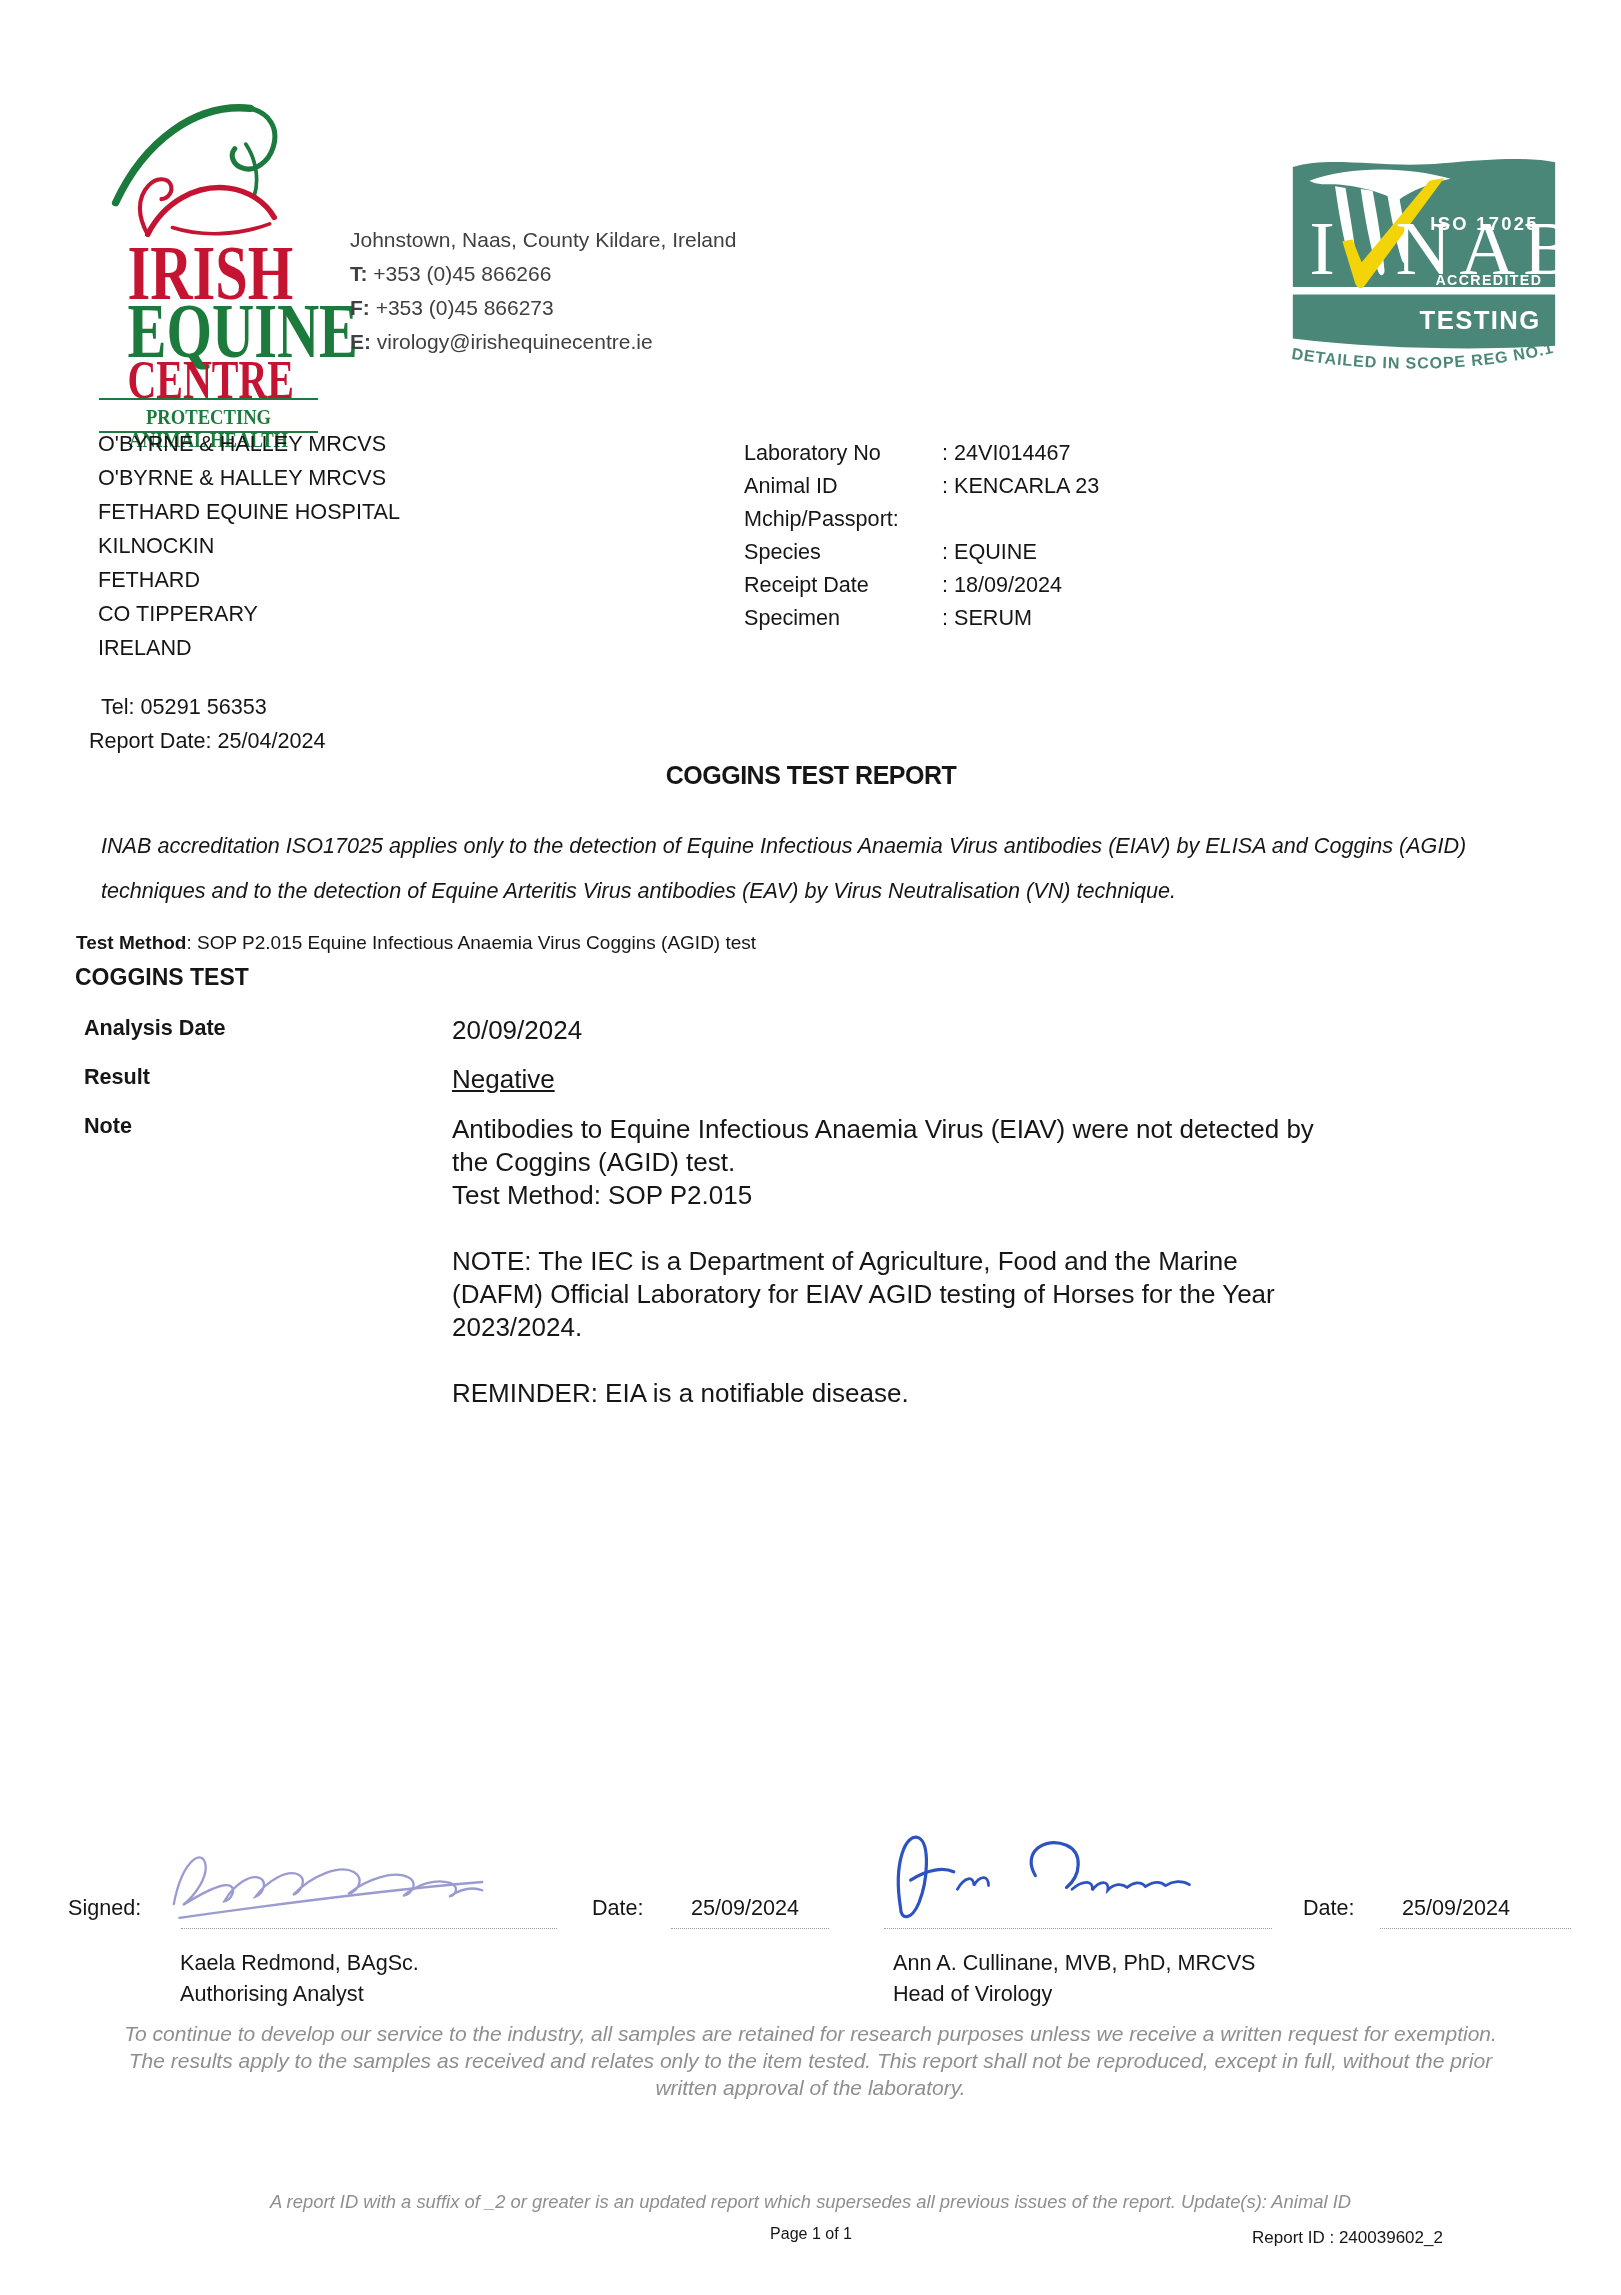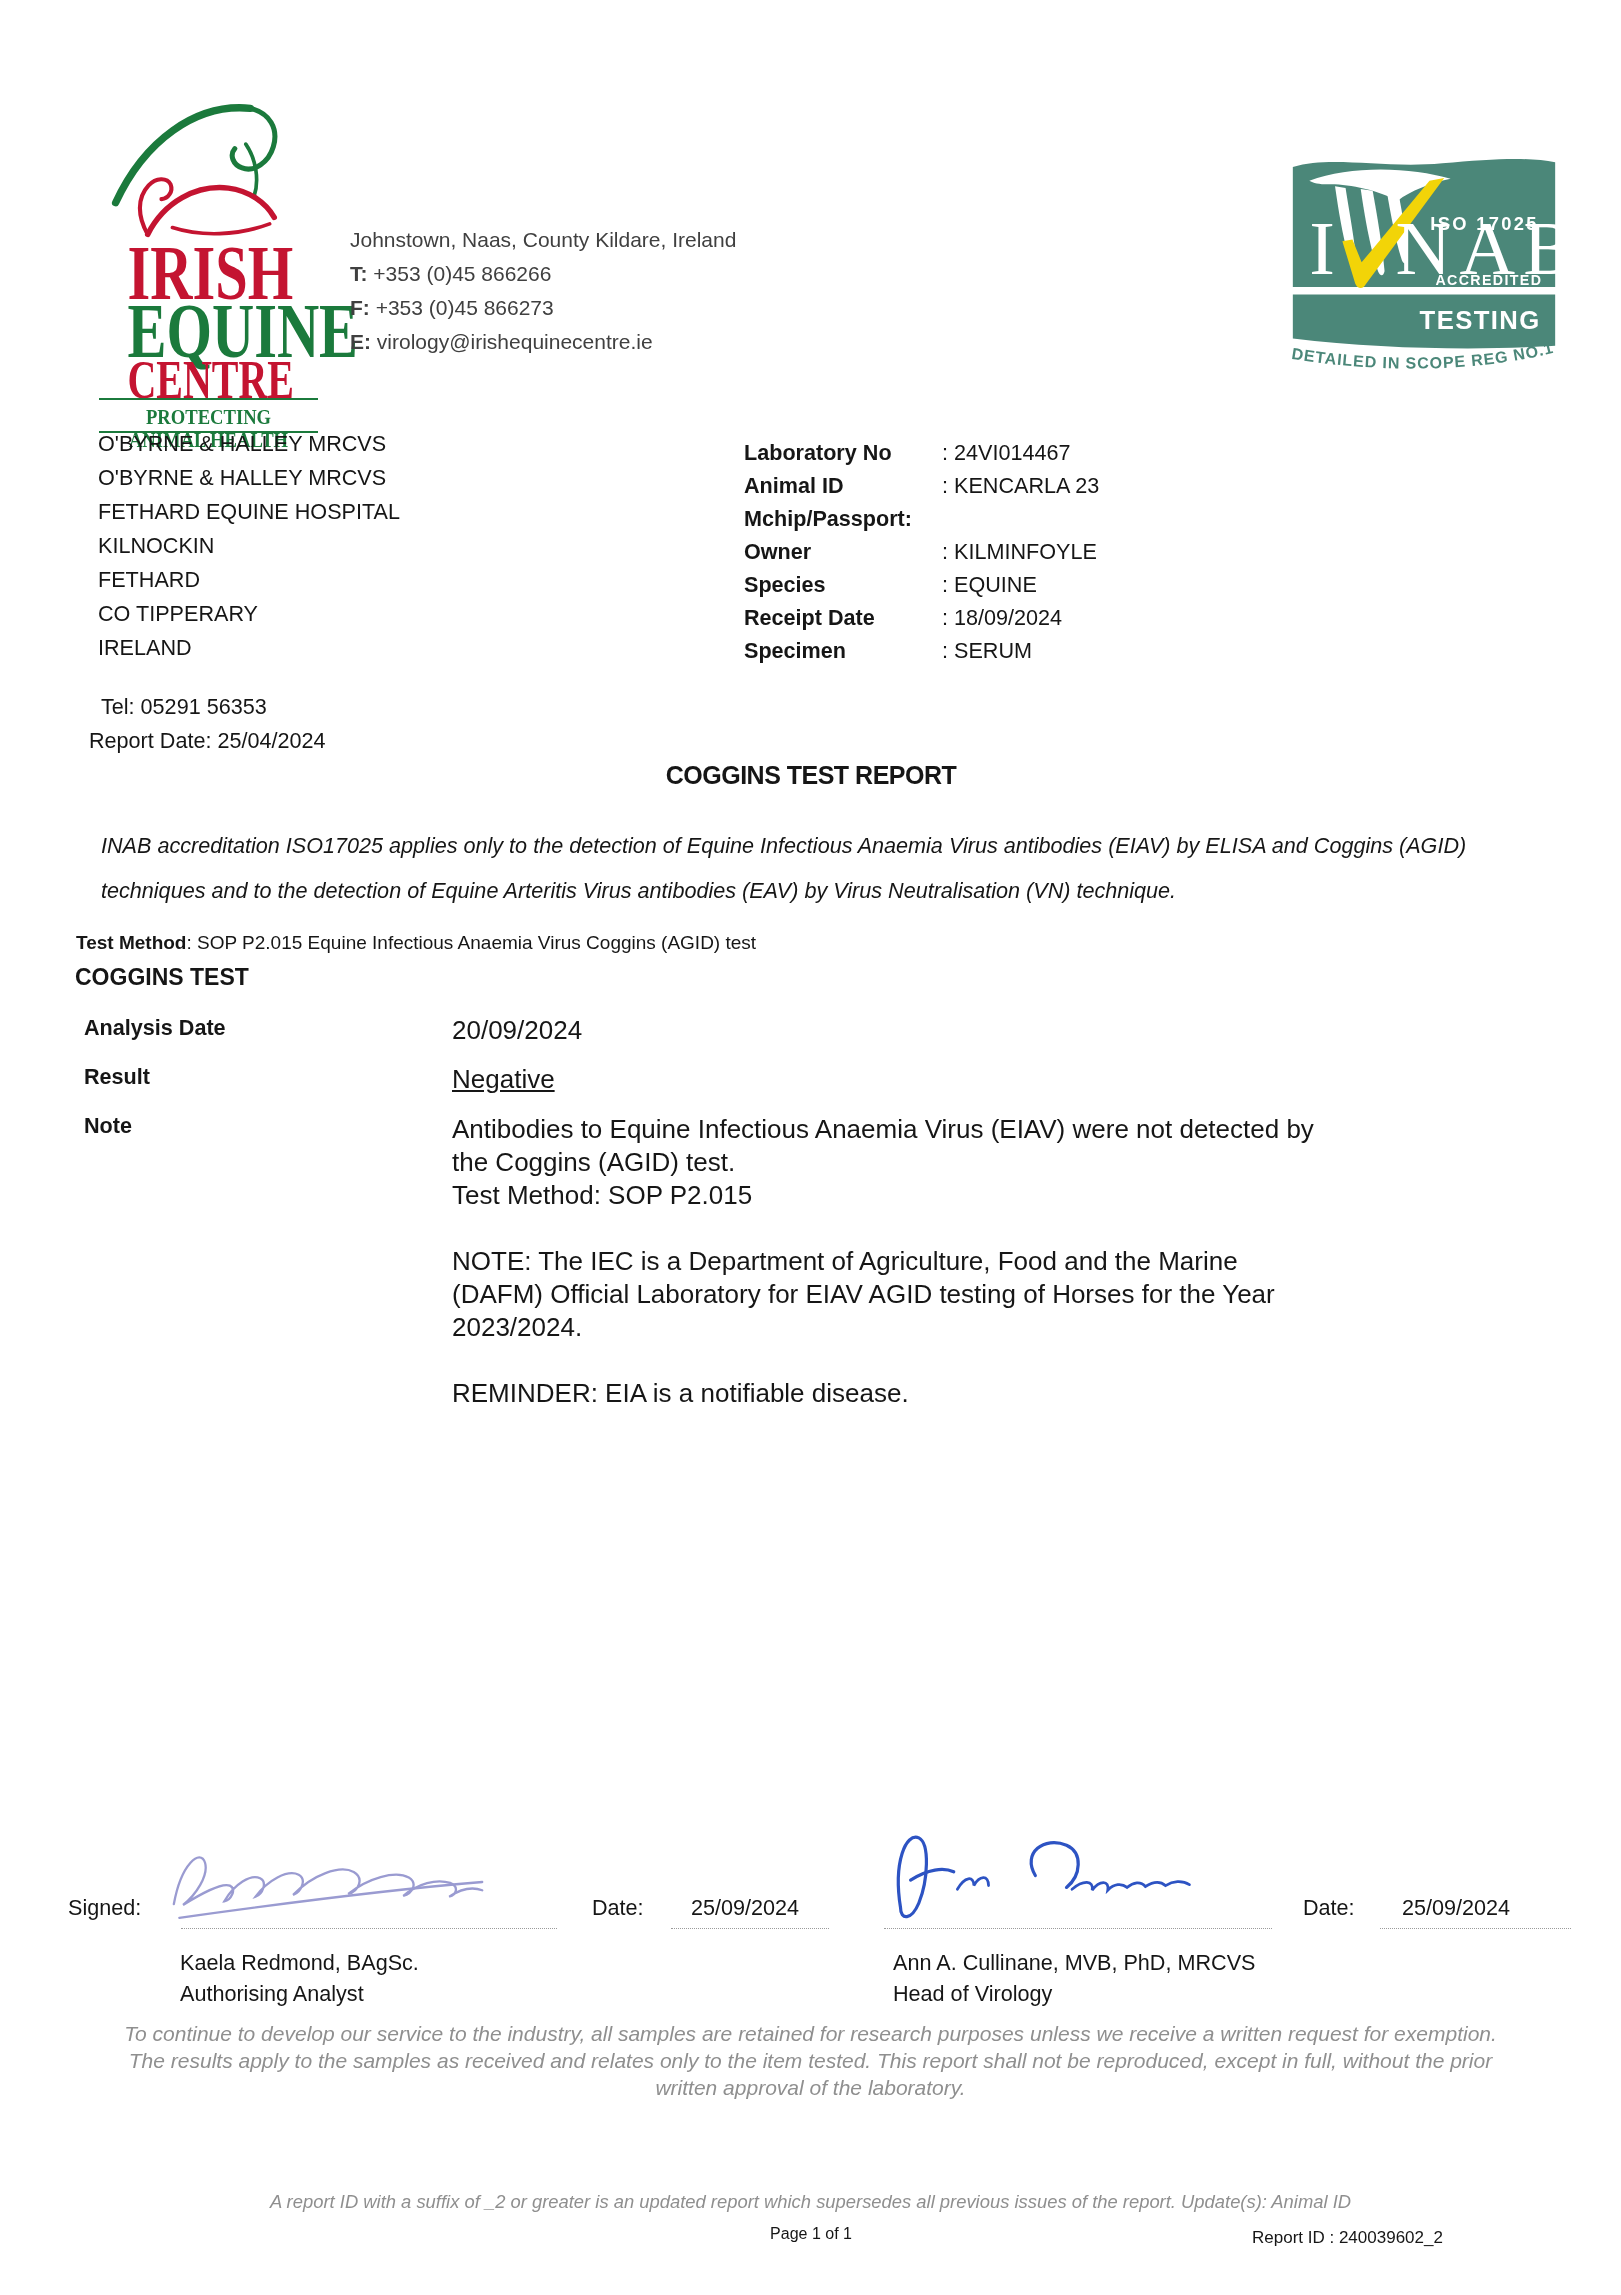--- a/index.html
+++ b/index.html
@@ -8,21 +8,21 @@
   .b{font-weight:700;}
   .serif{font-family:"Liberation Serif",serif;}
   .green{color:#404040;}
   .prelines{white-space:pre-line;}
   .dotted{border-bottom:1.8px dotted #9b9b9b;height:0;}
   
   .wordline{display:block;text-align:center;transform:scaleX(0.74);transform-origin:50% 0;font-weight:700;line-height:1;}
   .logo-rule{background:#1B7A3C;height:1.8px;}
   
   .drow{display:flex;height:33px;align-items:flex-start;font-size:21.6px;}
-  .dlabel{width:198px;font-weight:700;flex:0 0 198px;}
+  .dlabel{width:198px;font-weight:400;flex:0 0 198px;}
   .dvalue{white-space:pre;}
   
   .alabel{font-weight:700;font-size:21.6px;}
   .avalue{font-size:26px;}
   .footer-gray{color:#8F8F8F;font-style:italic;}
 </style>
 </head>
 <body>
 
 <svg class="abs" style="left:108px;top:90px;" width="216" height="149" viewBox="0 0 470 325" fill="none">
@@ -97,24 +97,20 @@
     </div>
   <div class="drow">
       <span class="dlabel">Animal ID</span>
       <span class="dvalue">: KENCARLA 23</span>
     </div>
   <div class="drow">
       <span class="dlabel">Mchip/Passport:</span>
       <span class="dvalue"></span>
     </div>
   <div class="drow">
-      <span class="dlabel">Owner</span>
-      <span class="dvalue">: KILMINFOYLE</span>
-    </div>
-  <div class="drow">
       <span class="dlabel">Species</span>
       <span class="dvalue">: EQUINE</span>
     </div>
   <div class="drow">
       <span class="dlabel">Receipt Date</span>
       <span class="dvalue">: 18/09/2024</span>
     </div>
   <div class="drow">
       <span class="dlabel">Specimen</span>
       <span class="dvalue">: SERUM</span>

